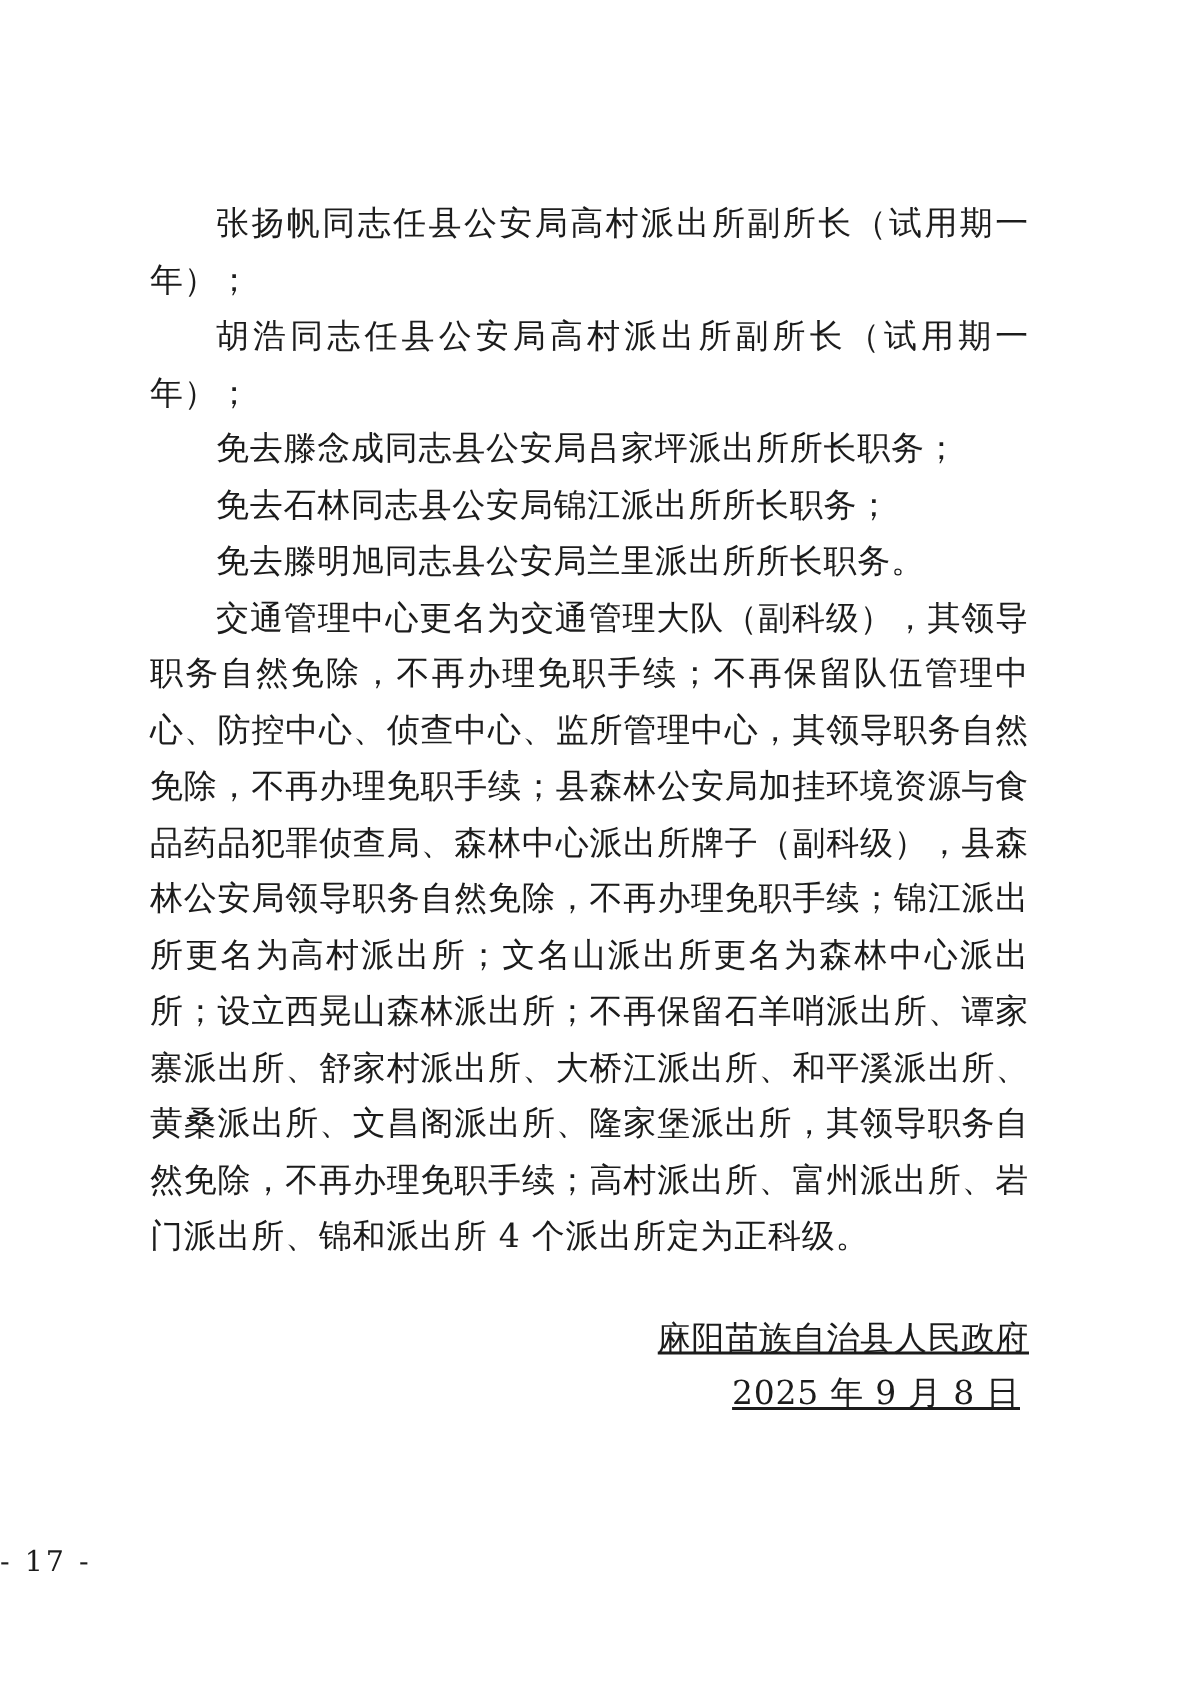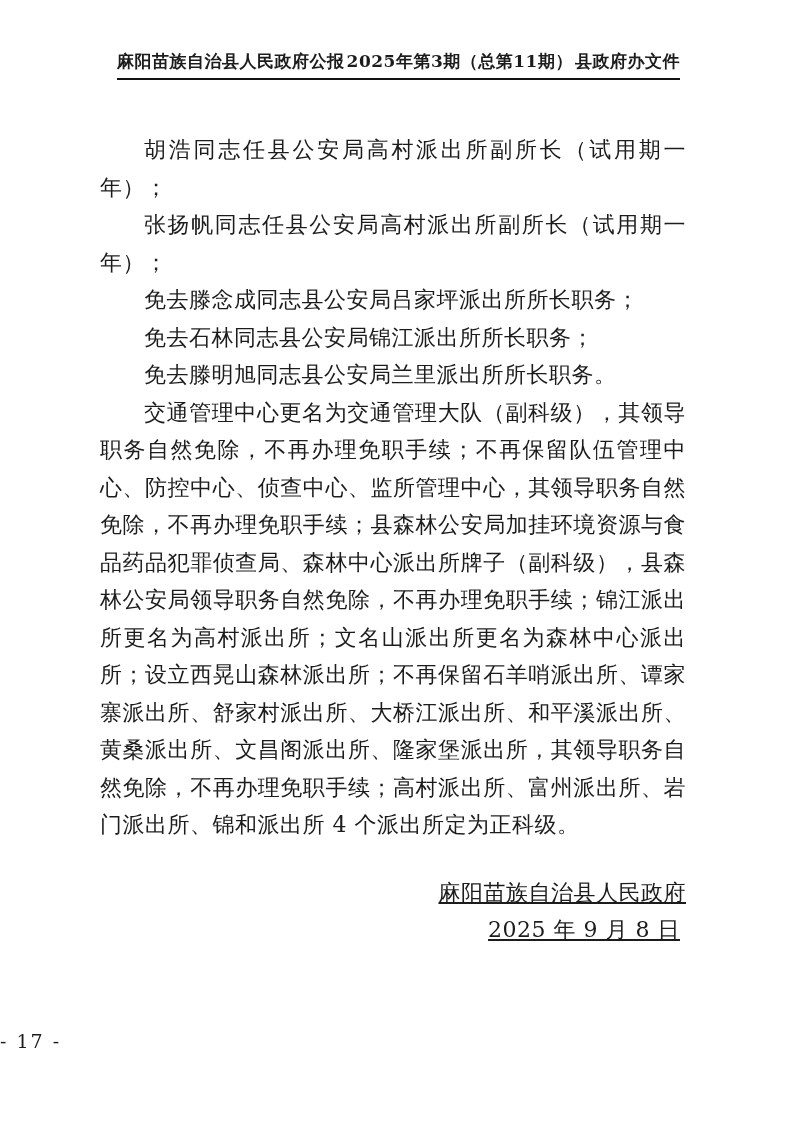--- a/index.html
+++ b/index.html
@@ -62,30 +62,25 @@
     left:0;right:0;top:1030px;
     font-size:19px;
     letter-spacing:2px;
   }
 </style>
 </head>
 <body>
 
 <div class="page">
 
-  <header class="header">
-    <span>麻阳苗族自治县人民政府公报</span>
-    <span>2025年第3期（总第11期）</span>
-    <span>县政府办文件</span>
-  </header>
 
   <main class="bodytext">
     <div>
+        <p>张扬帆同志任县公安局高村派出所副所长（试用期一年）；</p>
         <p>胡浩同志任县公安局高村派出所副所长（试用期一年）；</p>
-        <p>张扬帆同志任县公安局高村派出所副所长（试用期一年）；</p>
         <p>免去滕念成同志县公安局吕家坪派出所所长职务；</p>
         <p>免去石林同志县公安局锦江派出所所长职务；</p>
         <p>免去滕明旭同志县公安局兰里派出所所长职务。</p>
         <p>交通管理中心更名为交通管理大队（副科级），其领导职务自然免除，不再办理免职手续；不再保留队伍管理中心、防控中心、侦查中心、监所管理中心，其领导职务自然免除，不再办理免职手续；县森林公安局加挂环境资源与食品药品犯罪侦查局、森林中心派出所牌子（副科级），县森林公安局领导职务自然免除，不再办理免职手续；锦江派出所更名为高村派出所；文名山派出所更名为森林中心派出所；设立西晃山森林派出所；不再保留石羊哨派出所、谭家寨派出所、舒家村派出所、大桥江派出所、和平溪派出所、黄桑派出所、文昌阁派出所、隆家堡派出所，其领导职务自然免除，不再办理免职手续；高村派出所、富州派出所、岩门派出所、锦和派出所 4 个派出所定为正科级。</p>
       </div>
 
     <div class="signature">
       <div>麻阳苗族自治县人民政府</div>
       <div class="sig-date">2025 年 9 月 8 日</div>
     </div>

